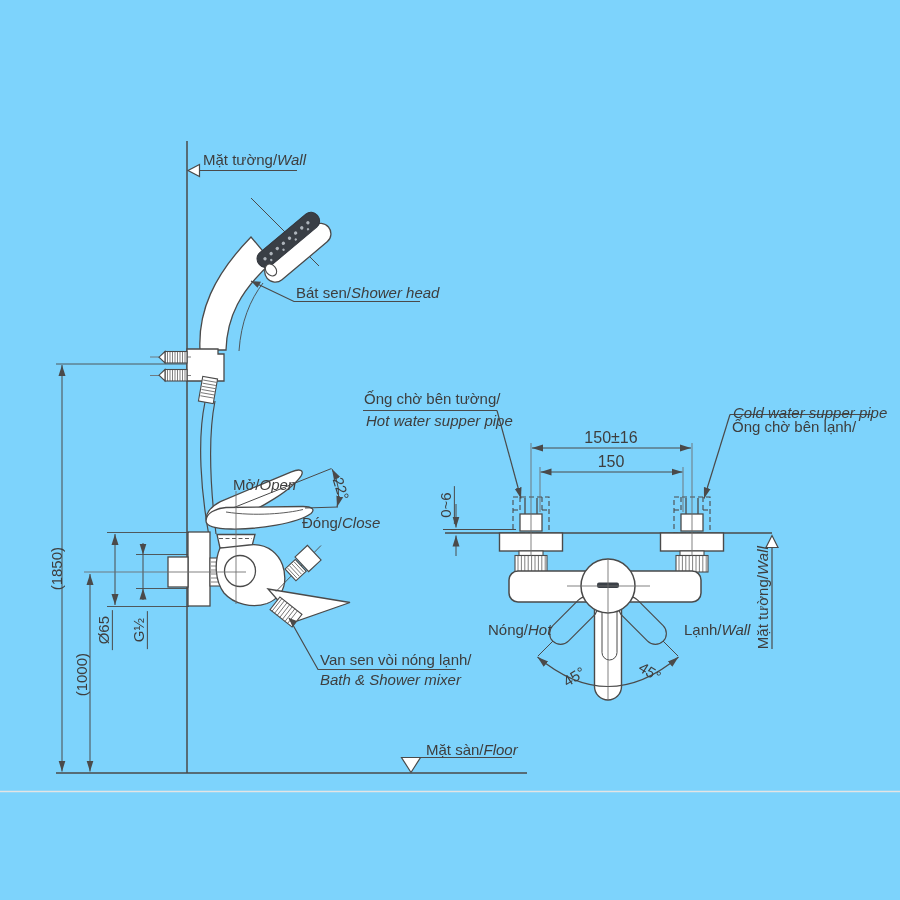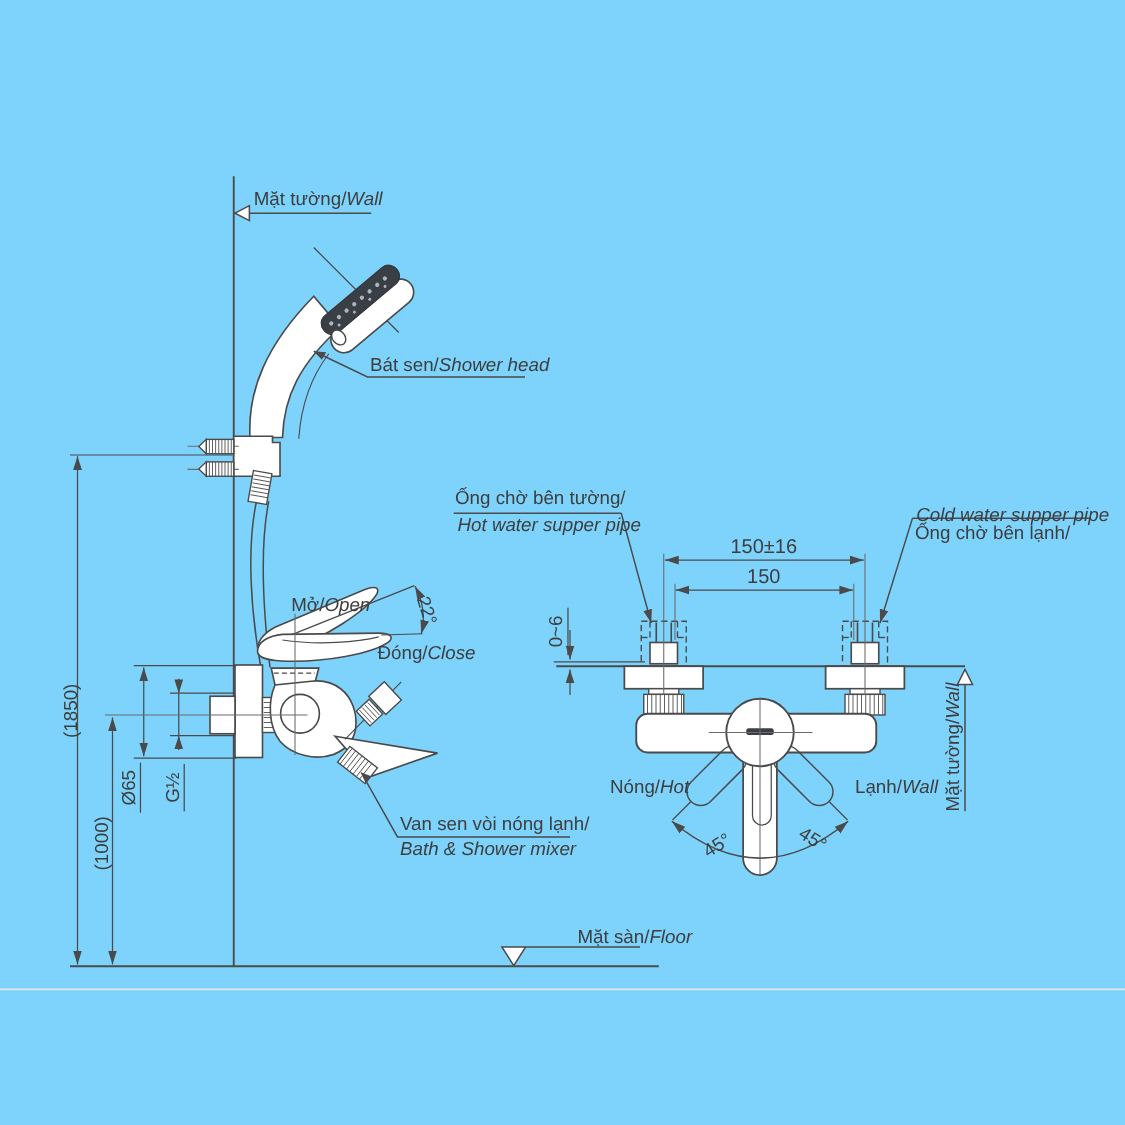--- a/index.html
+++ b/index.html
@@ -307,21 +307,21 @@
   <span>Đóng/</span><i>Close</i>
 </div>
 
 <div class="lbl" style="left:320px;top:651px;">
   <span>Van sen vòi nóng lạnh/</span>
 </div>
 <div class="lbl" style="left:320px;top:671px;">
   <i>Bath &amp; Shower mixer</i>
 </div>
 
-<div class="lbl" style="left:426px;top:741px;margin-left:36px;">
+<div class="lbl" style="left:426px;top:741px;">
   <span>Mặt sàn/</span><i>Floor</i>
 </div>
 
 <div class="lbl" style="left:364px;top:390px;">
   <span>Ống chờ bên tường/</span>
 </div>
 <div class="lbl" style="left:366px;top:412px;">
   <i>Hot water supper pipe</i>
 </div>
 

